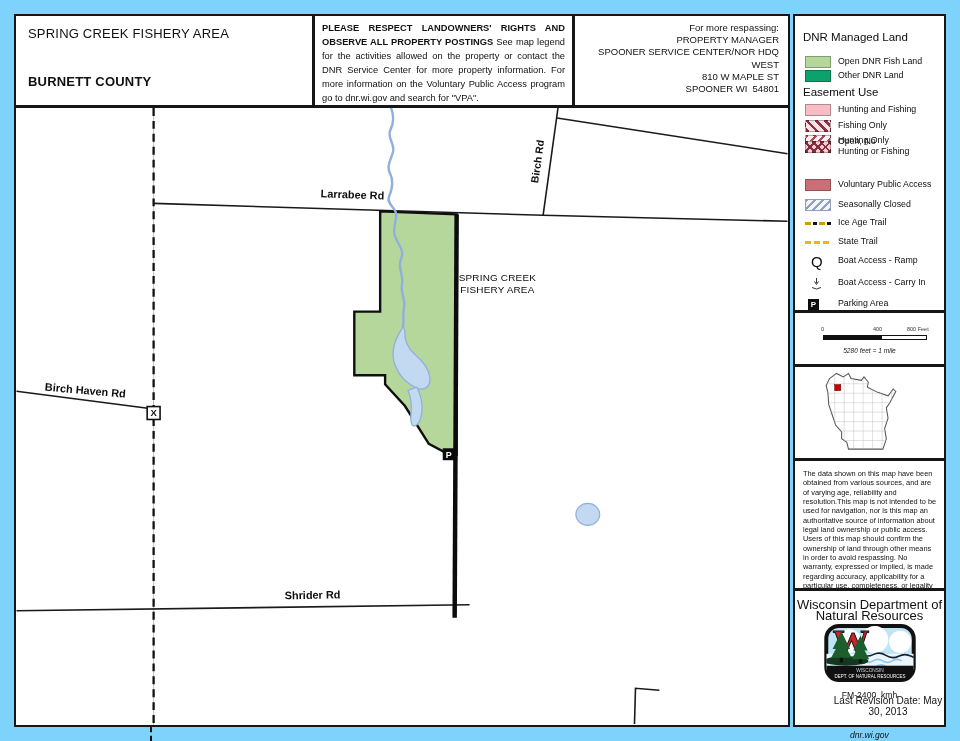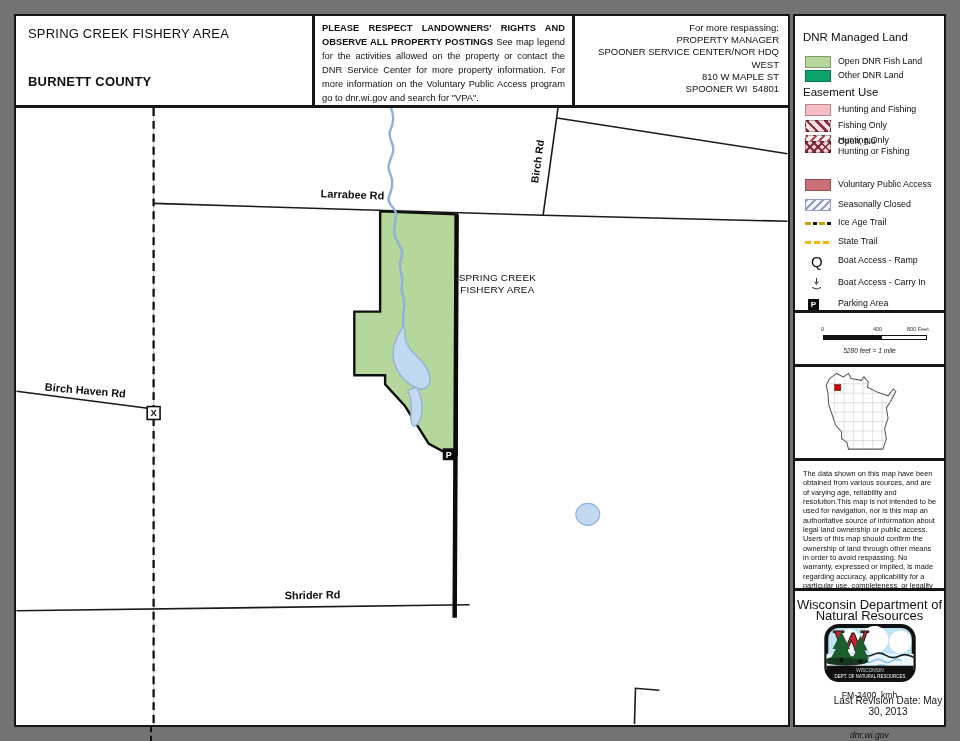--- a/index.html
+++ b/index.html
@@ -1,16 +1,16 @@
 <!DOCTYPE html>
 <html><head>
 <meta charset="utf-8">
 <style>
   html,body{margin:0;padding:0;background:#fff;}
-  .page{position:relative;width:960px;height:741px;background:#737373;
+  .page{position:relative;width:960px;height:741px;background:#7dd3fc;
         font-family:"Liberation Sans","DejaVu Sans",sans-serif;color:#111;overflow:hidden;}
   .box{position:absolute;border:2px solid #161616;box-sizing:border-box;background:#fff;}
 
   
   .box-title{left:14px;top:14px;width:300px;height:93px;}
   .box-title .t1{position:absolute;left:12px;top:10px;font-size:13px;letter-spacing:.2px;}
   .box-title .t2{position:absolute;left:12px;top:58px;font-size:13px;letter-spacing:.2px;font-weight:bold;}
   .box-notice{left:313px;top:14px;width:261px;height:93px;padding:5px 7px;font-size:9.3px;line-height:14px;text-align:justify;}
   .box-notice .nh{font-weight:bold;}
   .box-contact{left:573px;top:14px;width:217px;height:93px;padding:6px 9px;font-size:9.5px;line-height:12.2px;text-align:right;}

